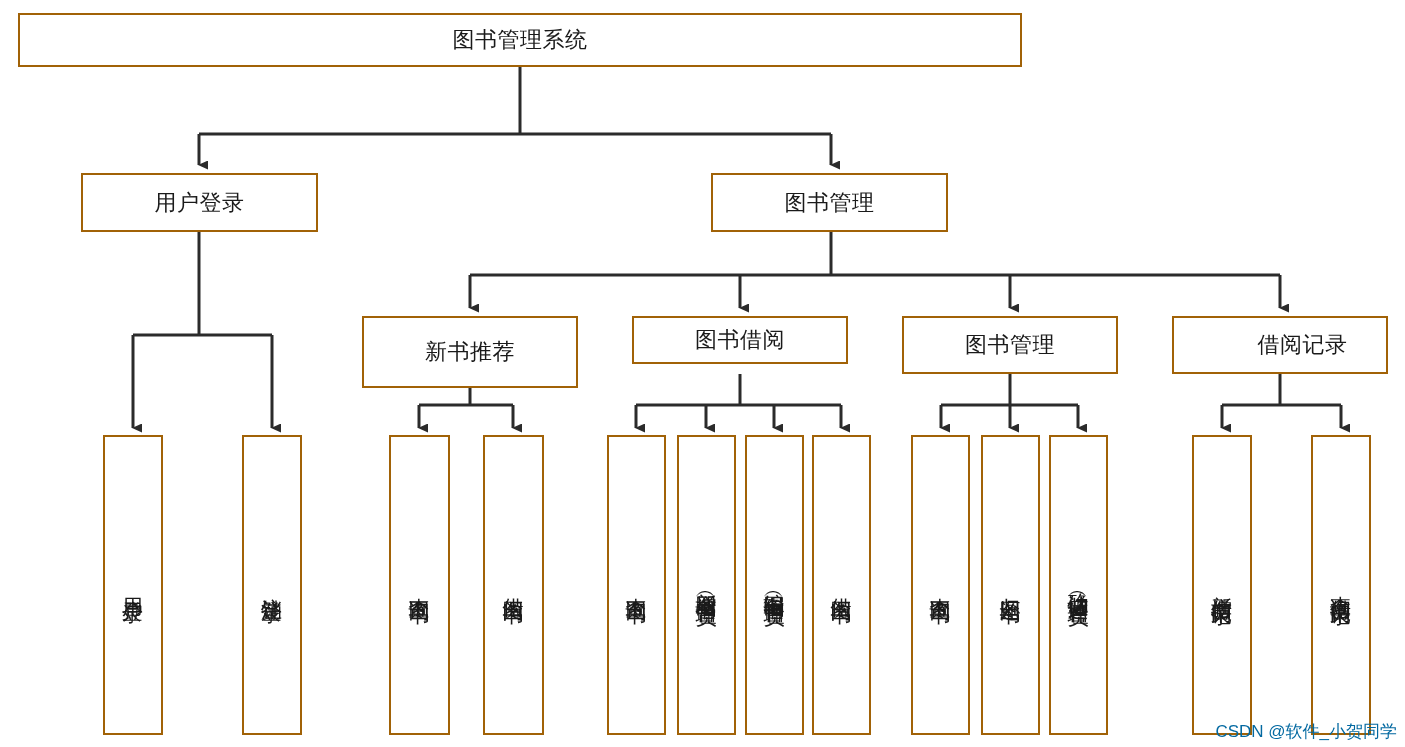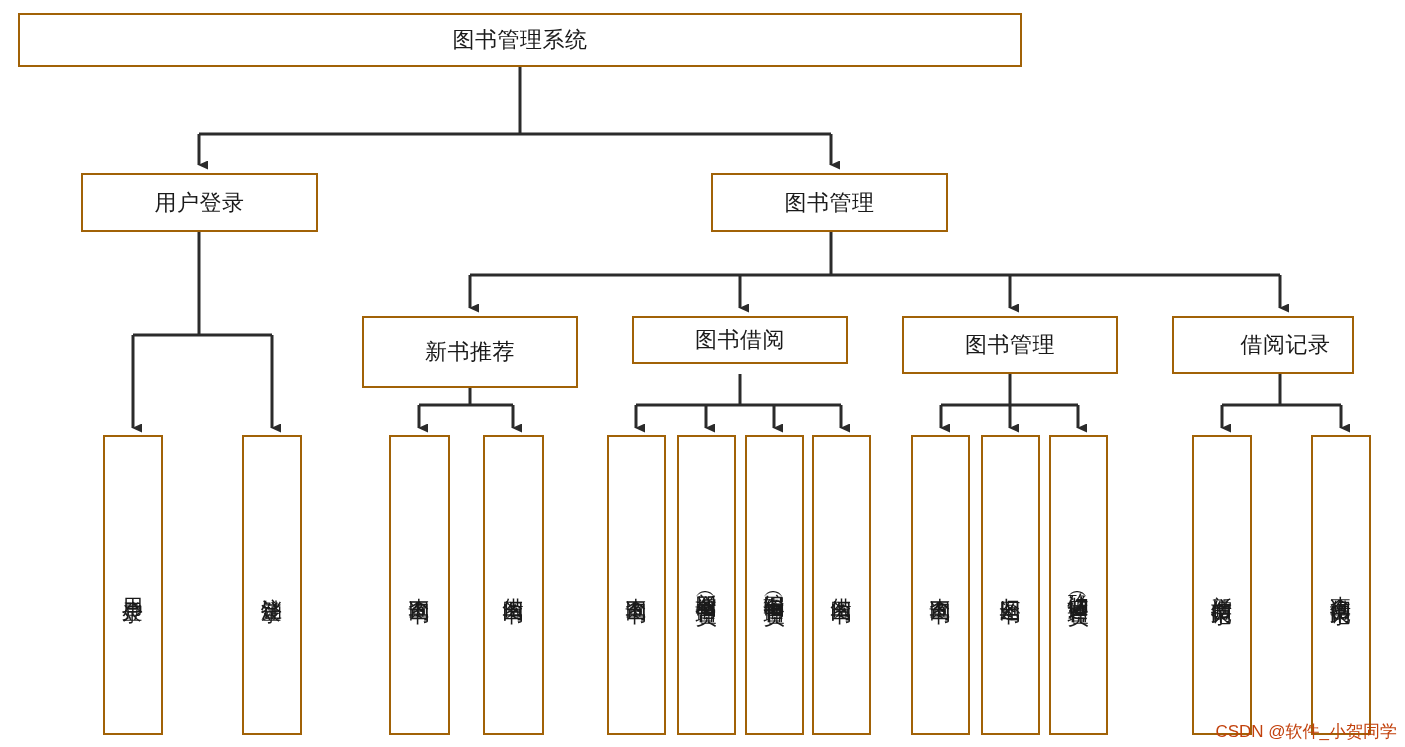--- a/index.html
+++ b/index.html
@@ -57,21 +57,21 @@
     font-size: 21px;
     letter-spacing: 2px;
     line-height: 1;
     white-space: nowrap;
   }
   .watermark {
     position: absolute;
     right: 8px;
     bottom: 4px;
     font-size: 17px;
-    color: #c2410c;
+    color: #0369a1;
     white-space: nowrap;
     user-select: none;
   }
 </style>
 </head>
 <body>
 
 <div id="diagram-root">
 
   <svg id="edge-layer" viewBox="0 0 1405 747" xmlns="http://www.w3.org/2000/svg">
@@ -138,21 +138,21 @@
 
   <div class="node horizontal" style="left:362px; top:316px; width:216px; height:72px;">
     <span class="node-label">新书推荐</span>
   </div>
   <div class="node horizontal" style="left:632px; top:316px; width:216px; height:48px;">
     <span class="node-label">图书借阅</span>
   </div>
   <div class="node horizontal" style="left:902px; top:316px; width:216px; height:58px;">
     <span class="node-label">图书管理</span>
   </div>
-  <div class="node horizontal" style="left:1172px; top:316px; width:182px; height:58px;padding-left:45px;">
+  <div class="node horizontal" style="left:1172px; top:316px; width:216px; height:58px;padding-left:45px;">
     <span class="node-label">借阅记录</span>
   </div>
 
   <div class="node vertical" style="left:103px; top:435px; width:60px; height:300px;">
     <span class="node-label">用户登录</span>
   </div>
   <div class="node vertical" style="left:242px; top:435px; width:60px; height:300px;">
     <span class="node-label">注销登录</span>
   </div>
 

